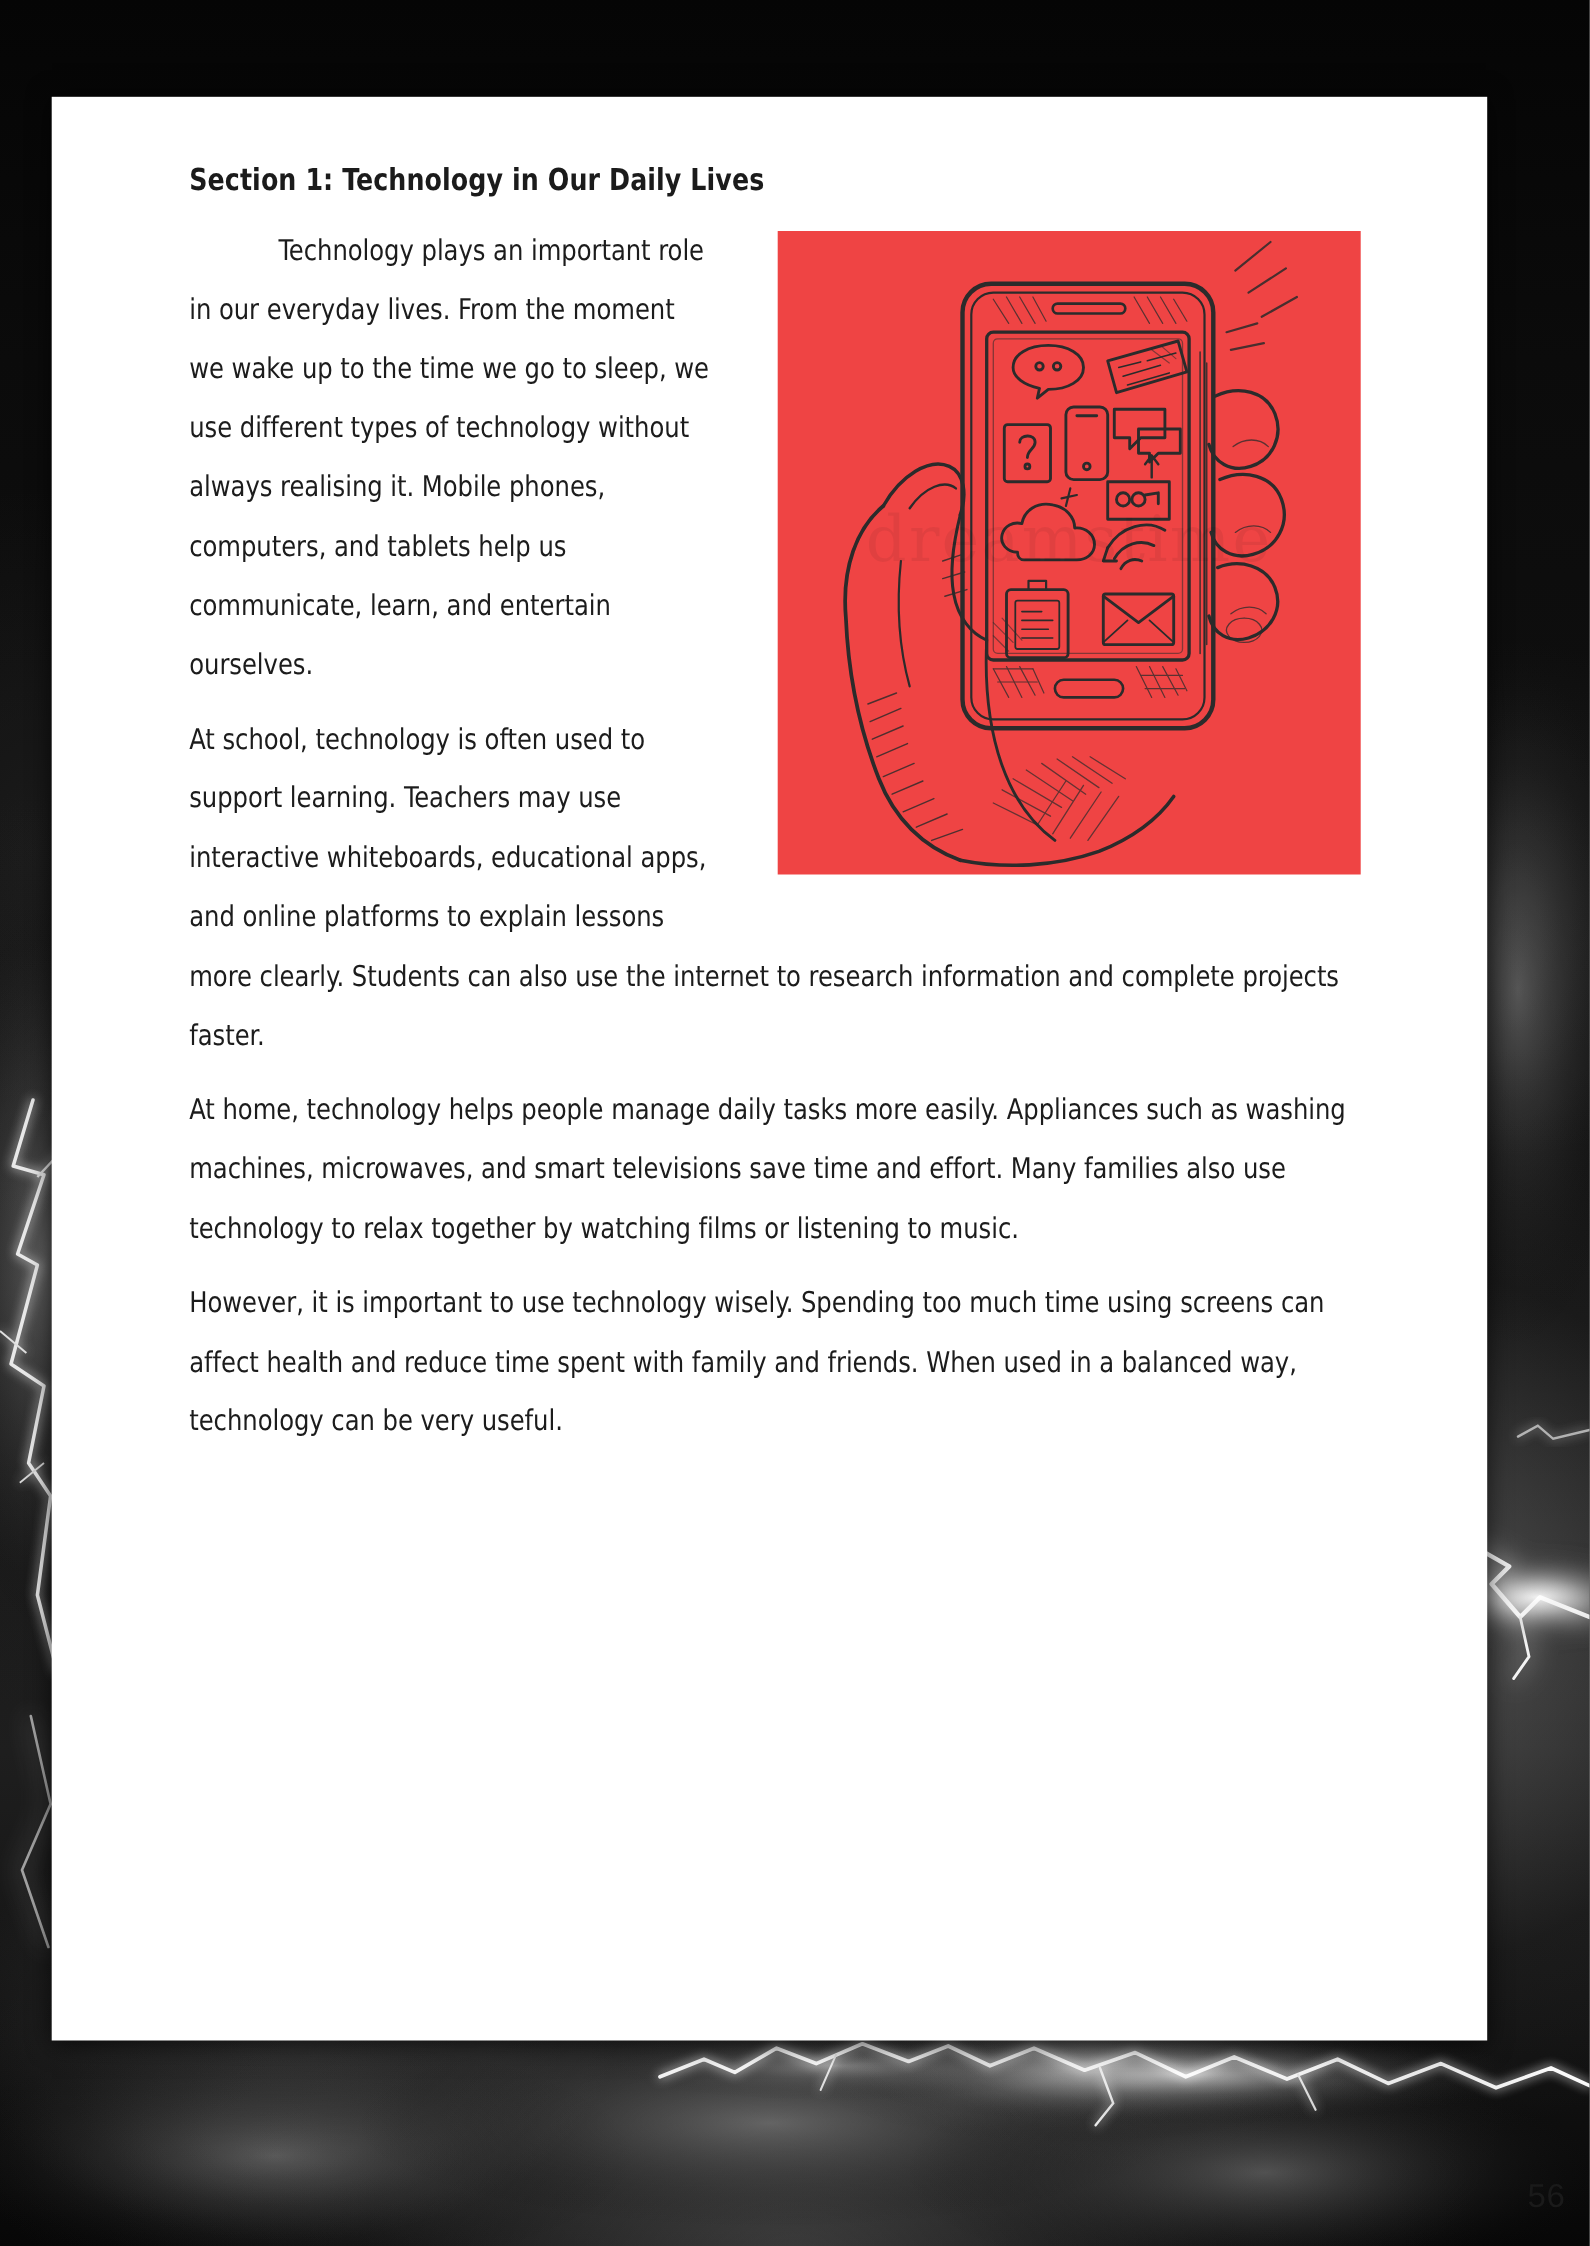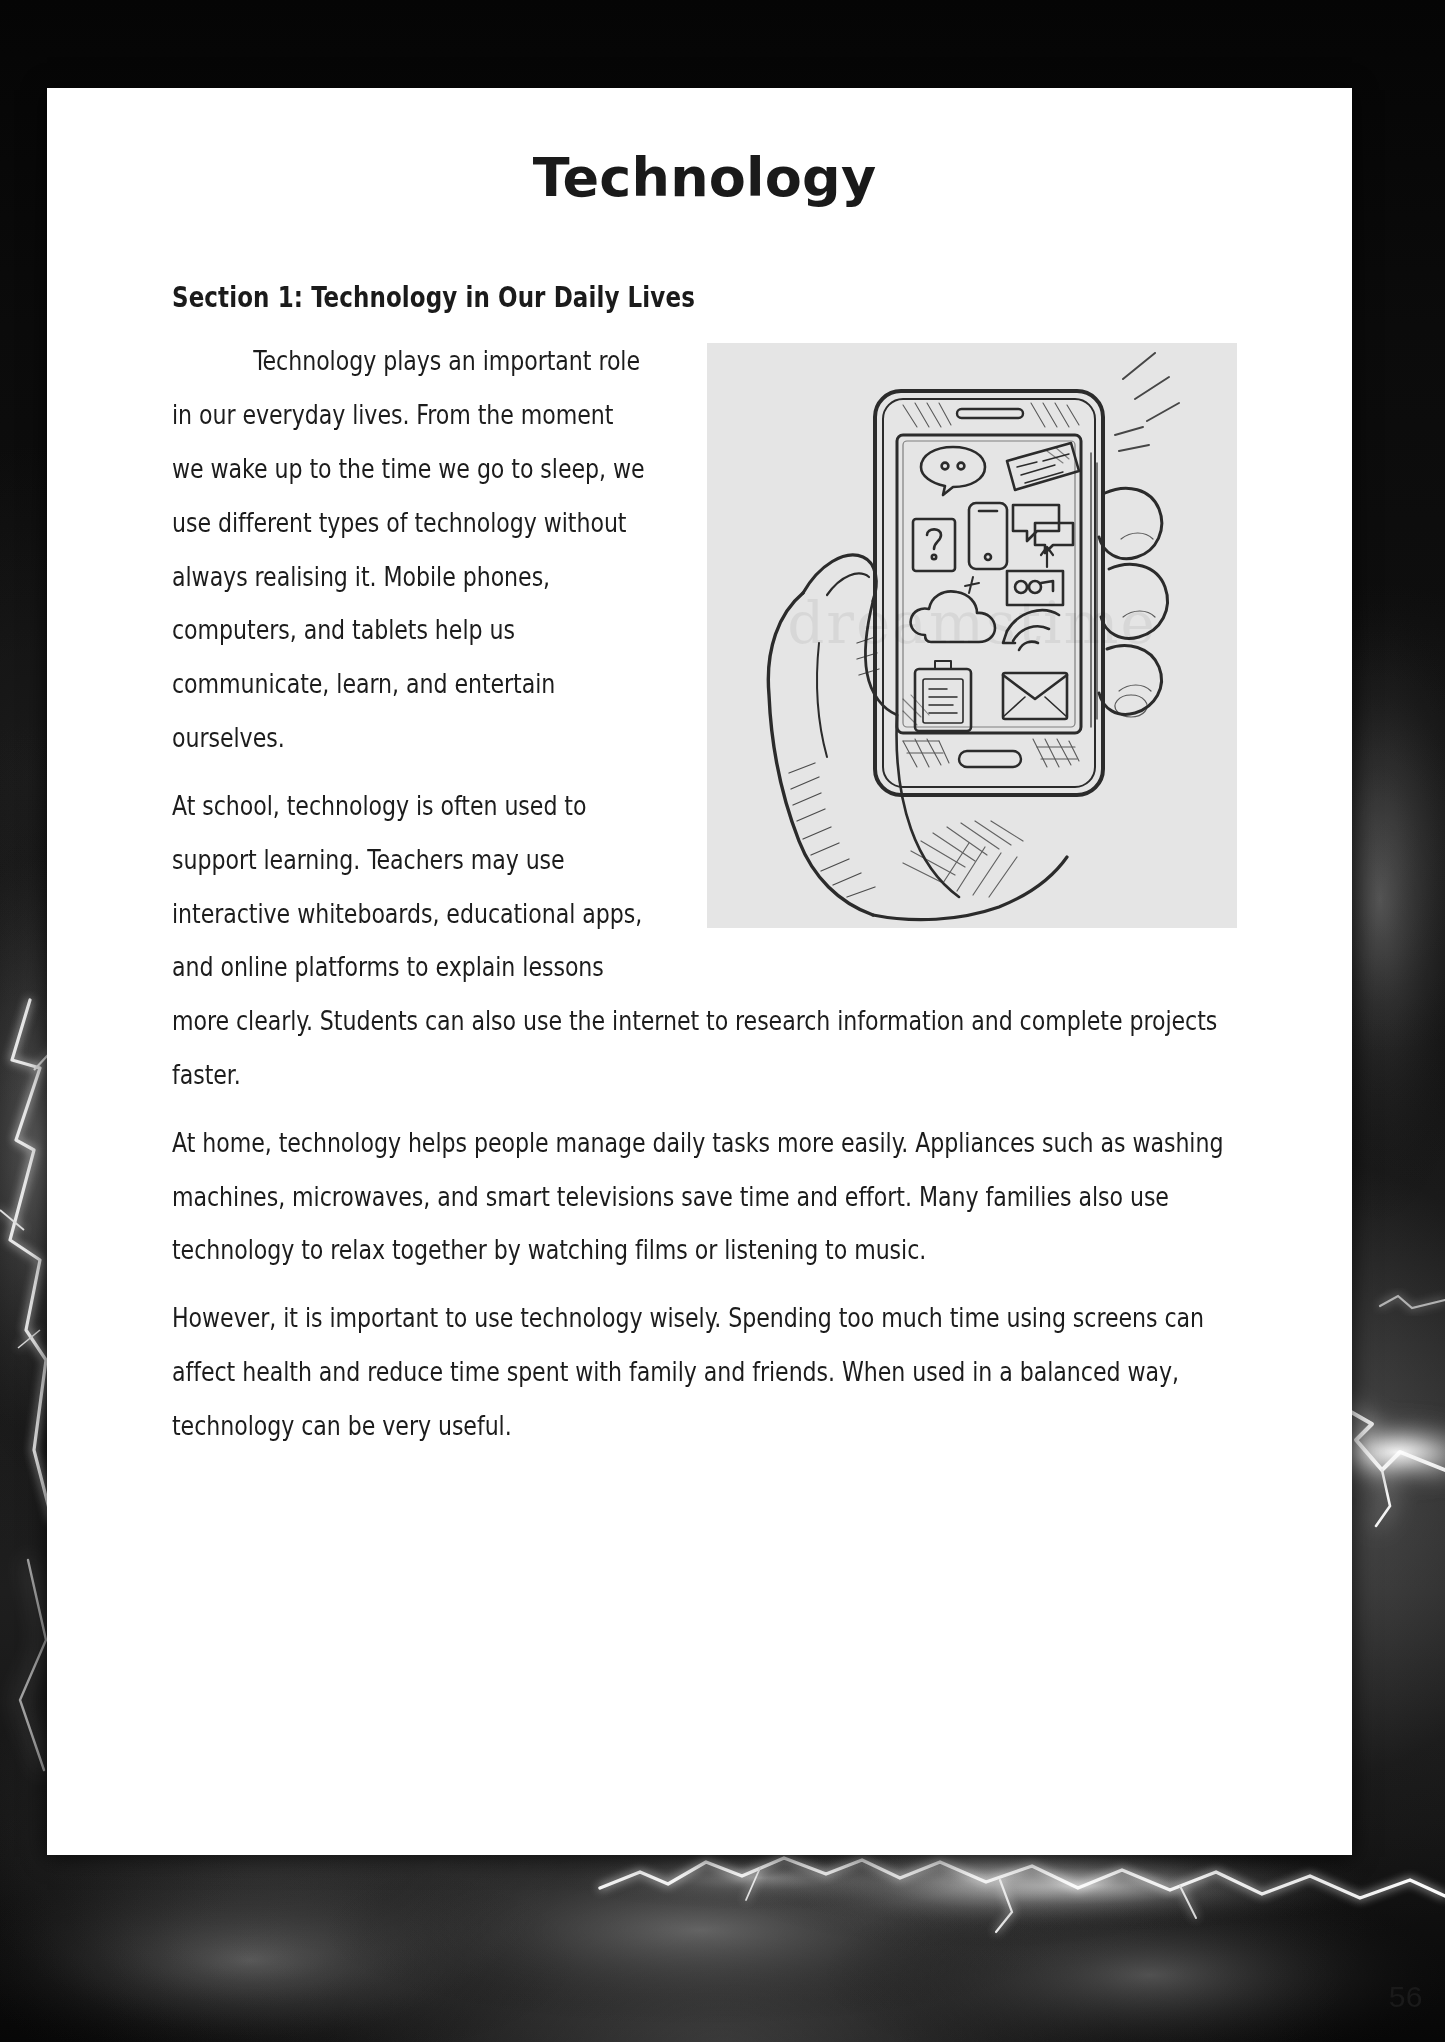--- a/index.html
+++ b/index.html
@@ -83,21 +83,21 @@
     transform-origin: left center;
   }
 
   
   #figure {
     float: right;
     width: 530px;
     height: 585px;
     margin: 8px 0 14px 30px;
     position: relative;
-    background: #e5e5e5;
+    background: #ef4444;
     overflow: hidden;
   }
   #figure svg { display: block; width: 100%; height: 100%; }
 
   .para {
     font-family: "DejaVu Sans Condensed", "Liberation Sans Narrow", "Liberation Sans", sans-serif;
     font-size: 26px;
     line-height: 2.07;
     color: #1c1c1c;
     margin: 0 0 14px 0;
@@ -183,21 +183,20 @@
       <path d="M760 1868 L746 1900" stroke="#e9e9e9" stroke-width="1.8" fill="none" stroke-linecap="round"></path>
     </g>
     <ellipse cx="1080" cy="1886" rx="330" ry="46" fill="url(#flare)" opacity="0.75"></ellipse>
     <ellipse cx="760" cy="1878" rx="210" ry="32" fill="url(#flare)" opacity="0.45"></ellipse>
   </svg>
 </div>
 
 <div id="sheet">
   <div class="doc">
 
-    <h1 id="page-title">Technology</h1>
 
     <h2 id="section-heading">Section 1: Technology in Our Daily Lives</h2>
 
     <div id="figure">
       <svg viewBox="0 0 530 585">
         <g fill="none" stroke="#2b2b2b" stroke-linecap="round" stroke-linejoin="round">
 
           <path d="M96 250 C72 270 58 306 62 352 C64 400 74 452 92 498 C106 534 132 560 166 572" stroke-width="3.4"></path>
           <path d="M96 250 C112 222 138 206 156 214 C170 220 172 240 166 258" stroke-width="3.2"></path>
           <path d="M166 258 C160 282 156 308 160 330 C164 352 176 366 190 372" stroke-width="2.8"></path>

